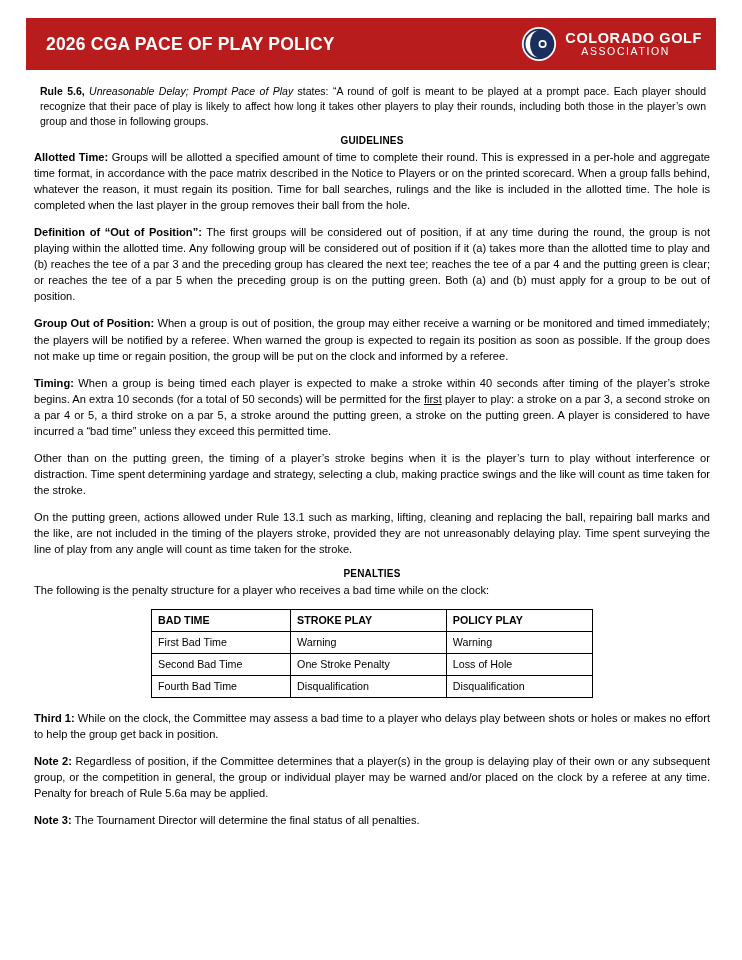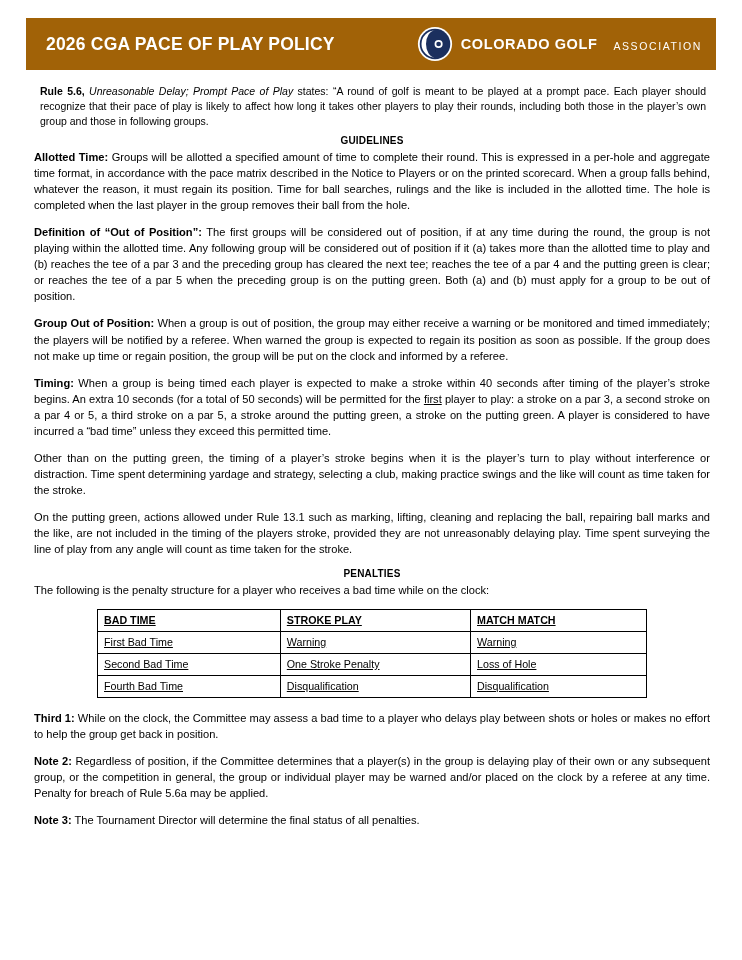--- a/index.html
+++ b/index.html
@@ -22,21 +22,21 @@
     box-sizing: border-box;
   }
 
   
   .banner {
     position: absolute;
     top: 18px;
     left: 26px;
     width: 690px;
     height: 52px;
-    background: #a16207;
+    background: #b91c1c;
     display: flex;
     align-items: center;
     justify-content: space-between;
     box-sizing: border-box;
     padding: 0 14px 0 20px;
   }
   .banner-title {
     color: #ffffff;
     font-size: 17.5px;
     font-weight: bold;
@@ -48,23 +48,23 @@
     align-items: center;
     gap: 8px;
   }
   .logo-mark {
     width: 36px;
     height: 36px;
     flex: 0 0 36px;
   }
   .logo-text {
     display: flex;
+    flex-direction: column;
     justify-content: center;
     line-height: 1.02;
-    align-items: flex-end;
   }
   .logo-line1 {
     color: #ffffff;
     font-size: 14.5px;
     font-weight: bold;
     letter-spacing: 0.6px;
   }
   .logo-line2 {
     color: #ffffff;
     font-size: 10.5px;
@@ -105,23 +105,22 @@
   .u { text-decoration: underline; }
 
   
   .table-wrap {
     margin: 10px 0 12px 0;
     display: flex;
     justify-content: center;
   }
   table {
     border-collapse: collapse;
-    width: 550px;
+    width: 442px;
     font-size: 10.7px;
-    text-decoration: underline;
   }
   table td, table th {
     border: 1px solid #000000;
     padding: 3px 6px;
     text-align: left;
     vertical-align: middle;
     height: 15px;
   }
   table th {
     font-weight: bold;
@@ -179,21 +178,21 @@
     <div class="section-head">PENALTIES</div>
 
     <p class="penalty-intro">The following is the penalty structure for a player who receives a bad time while on the clock:</p>
 
     <div class="table-wrap">
       <table>
         <thead>
           <tr>
             <th class="col1">BAD TIME</th>
             <th class="col2">STROKE PLAY</th>
-            <th class="col3">MATCH MATCH</th>
+            <th class="col3">POLICY PLAY</th>
           </tr>
         </thead>
         <tbody>
           <tr>
             <td>First Bad Time</td>
             <td>Warning</td>
             <td>Warning</td>
           </tr>
           <tr>
             <td>Second Bad Time</td>

